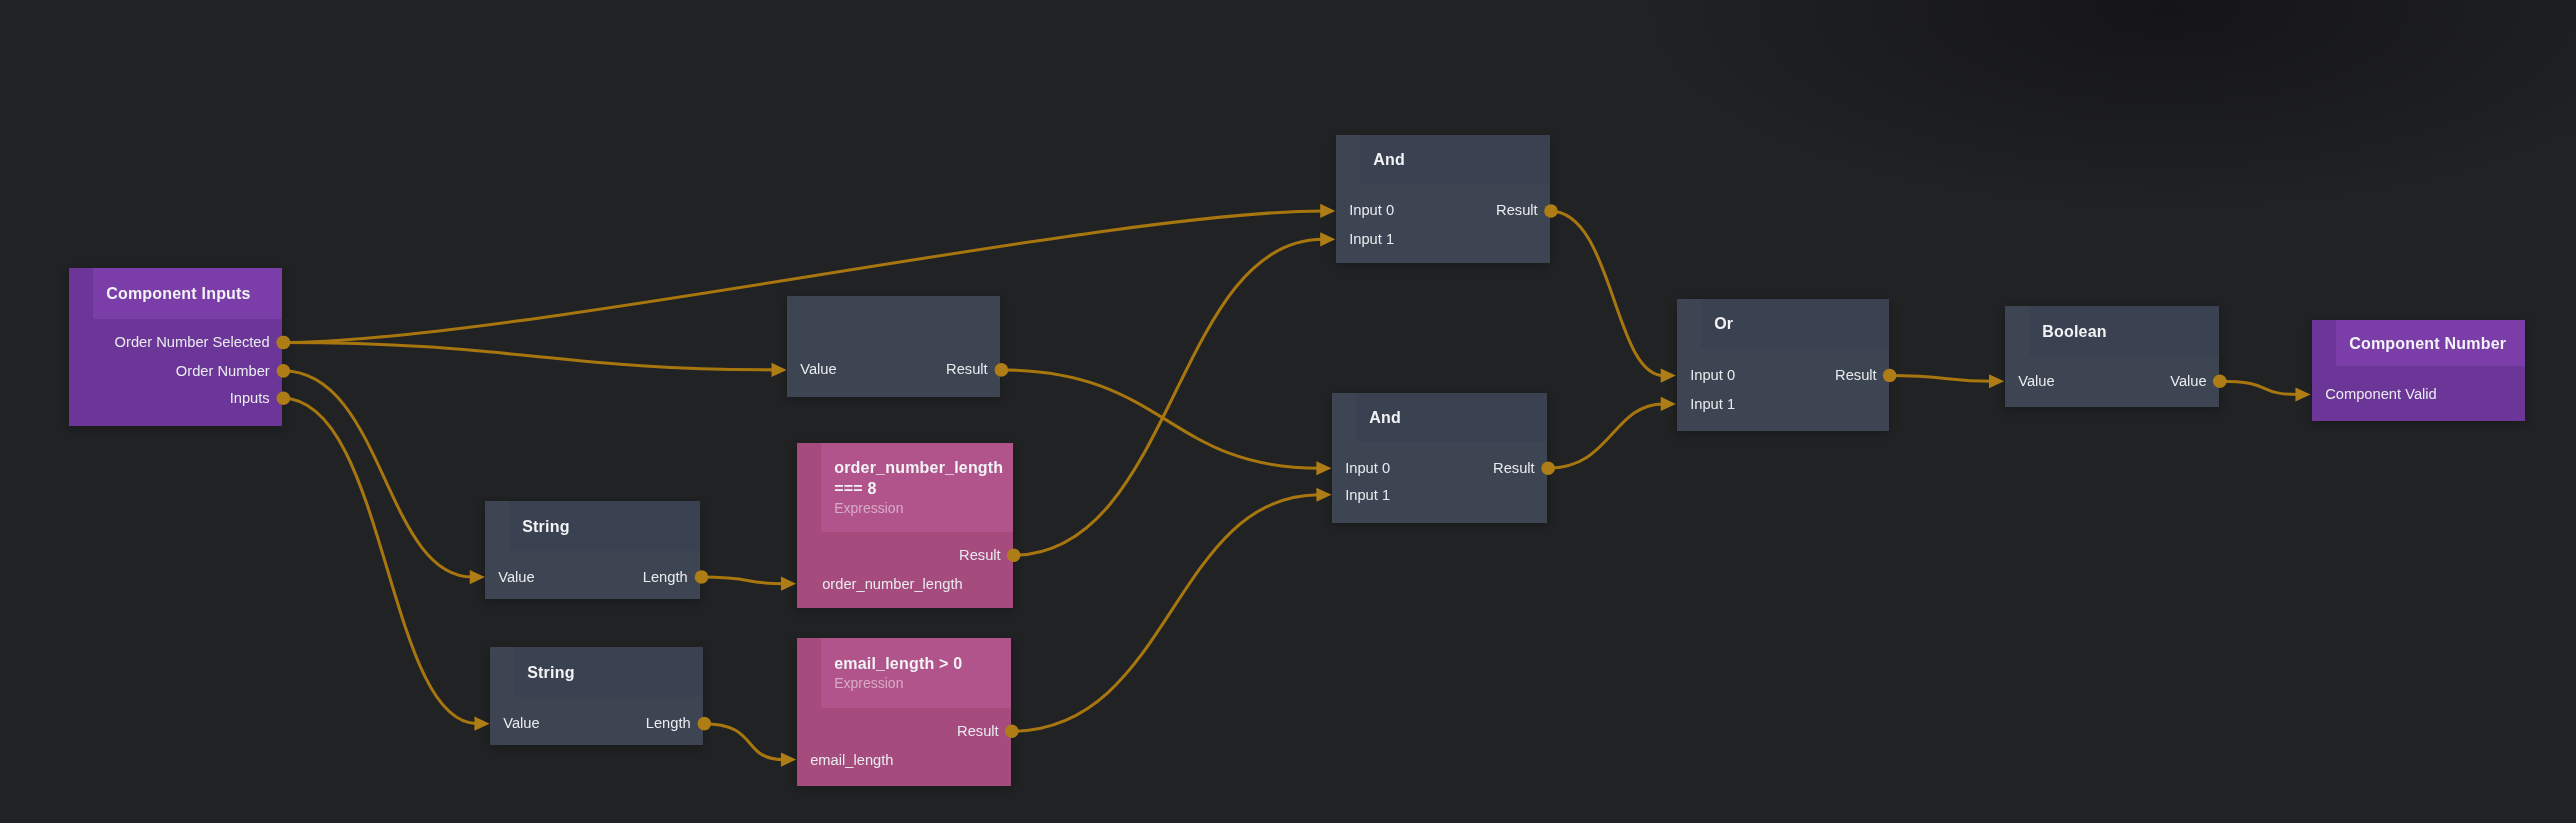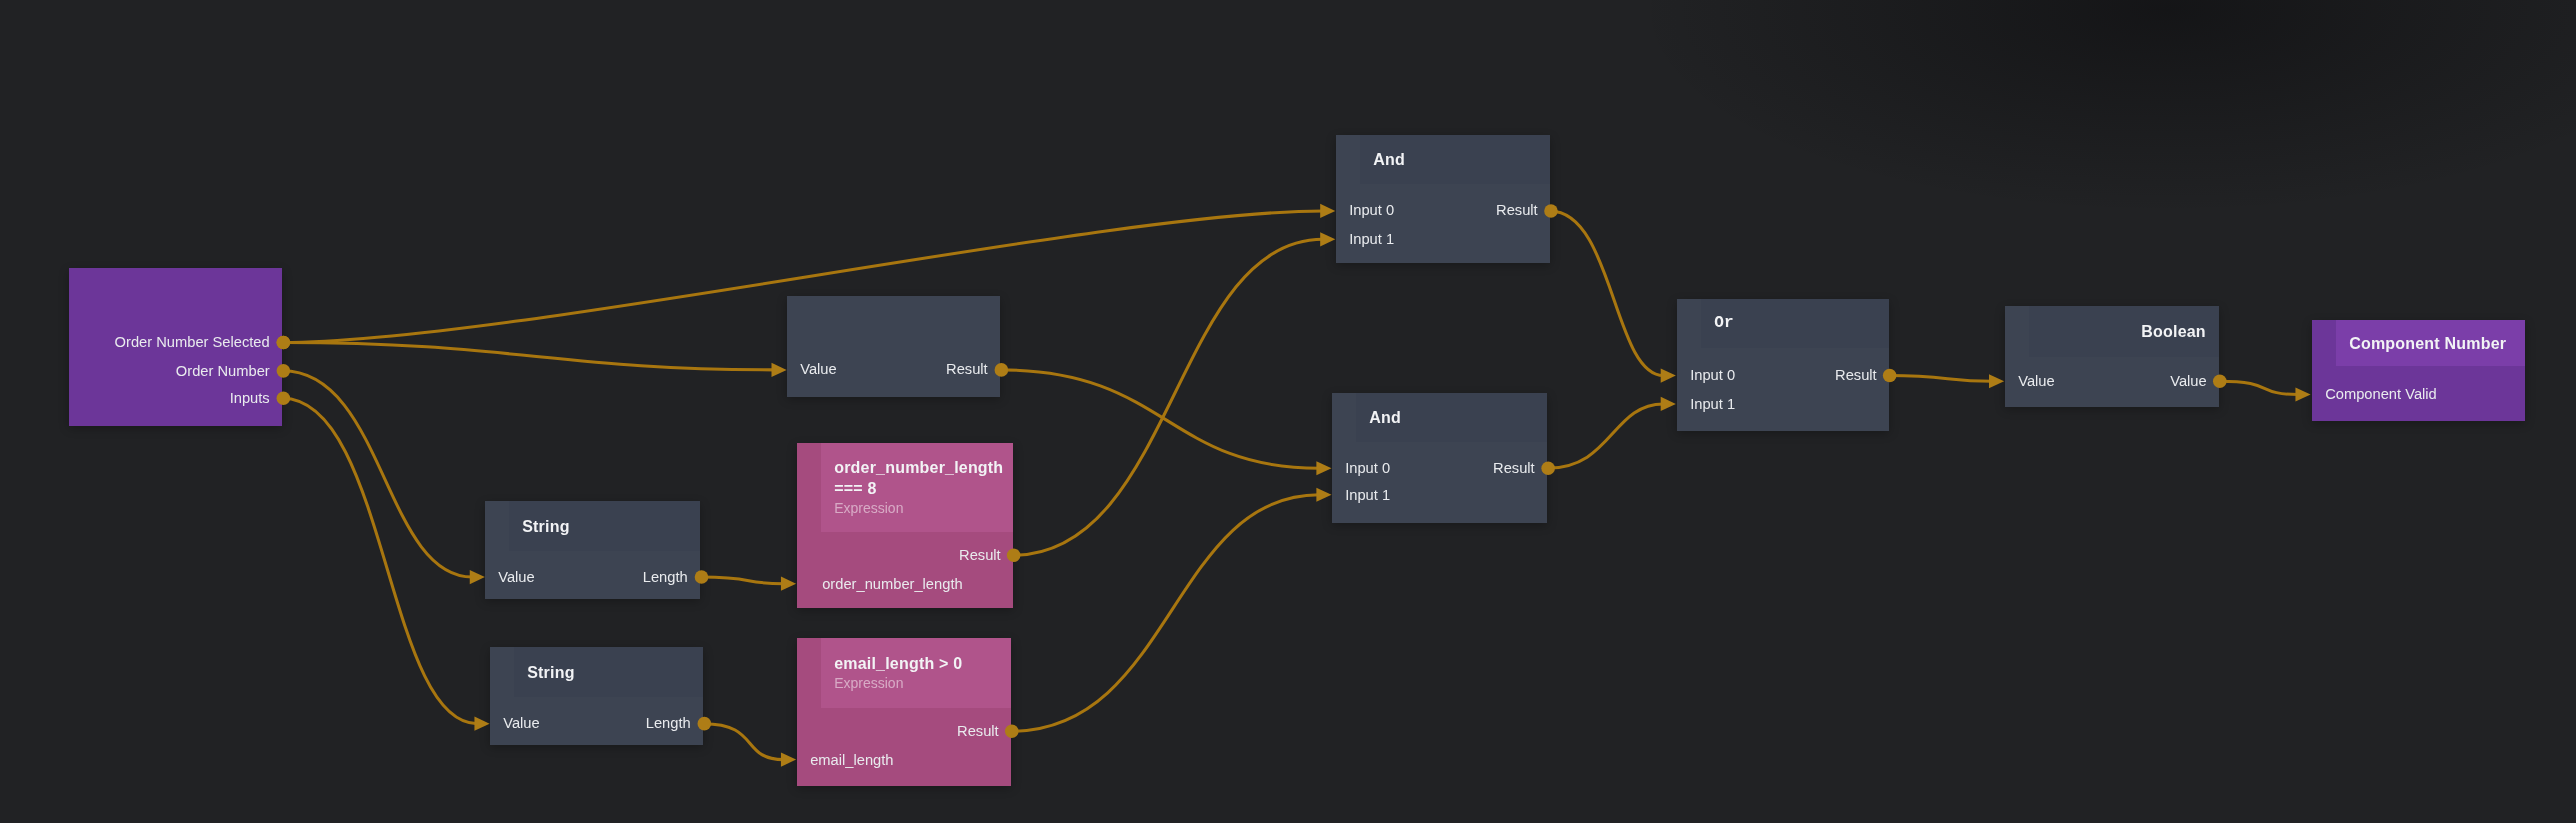--- a/index.html
+++ b/index.html
@@ -70,20 +70,23 @@
     pointer-events: none;
   }
 </style>
 </head>
 <body>
 
 <div class="canvas">
   <div class="vignette"></div>
   <div id="nodes">
       <div class="node purple" style="left: 69px; top: 268px; width: 213px; height: 158px;">
+        <div class="header" style="height: 51px;">
+          <div class="node-title">Component Inputs</div>
+        </div>
         <div class="plabel out" style="top: 64px;">Order Number Selected</div>
         <div class="plabel out" style="top: 93px;">Order Number</div>
         <div class="plabel out" style="top: 120px;">Inputs</div>
       </div>
       <div class="node dark" style="left: 485px; top: 501px; width: 215px; height: 98px;">
         <div class="header" style="height: 50px;">
           <div class="node-title">String</div>
         </div>
         <div class="plabel in" style="top: 66px;">Value</div>
         <div class="plabel out" style="top: 66px;">Length</div>
@@ -125,29 +128,29 @@
       </div>
       <div class="node dark" style="left: 1332px; top: 393px; width: 215px; height: 130px;">
         <div class="header" style="height: 49px;">
           <div class="node-title">And</div>
         </div>
         <div class="plabel in" style="top: 65px;">Input 0</div>
         <div class="plabel in" style="top: 92px;">Input 1</div>
         <div class="plabel out" style="top: 65px;">Result</div>
       </div>
       <div class="node dark" style="left: 1677px; top: 299px; width: 212px; height: 132px;">
-        <div class="header" style="height: 49px; font-family: Liberation Mono, monospace;">
+        <div class="header" style="height: 49px;">
           <div class="node-title">Or</div>
         </div>
         <div class="plabel in" style="top: 66px;">Input 0</div>
         <div class="plabel in" style="top: 95px;">Input 1</div>
         <div class="plabel out" style="top: 66px;">Result</div>
       </div>
       <div class="node dark" style="left: 2005px; top: 306px; width: 214px; height: 101px;">
-        <div class="header" style="height: 51px; align-items: flex-end;">
+        <div class="header" style="height: 51px;">
           <div class="node-title">Boolean</div>
         </div>
         <div class="plabel in" style="top: 65px;">Value</div>
         <div class="plabel out" style="top: 65px;">Value</div>
       </div>
       <div class="node purple" style="left: 2312px; top: 320px; width: 213px; height: 101px;">
         <div class="header" style="height: 46px;">
           <div class="node-title">Component Number</div>
         </div>
         <div class="plabel in" style="top: 64px;">Component Valid</div>

